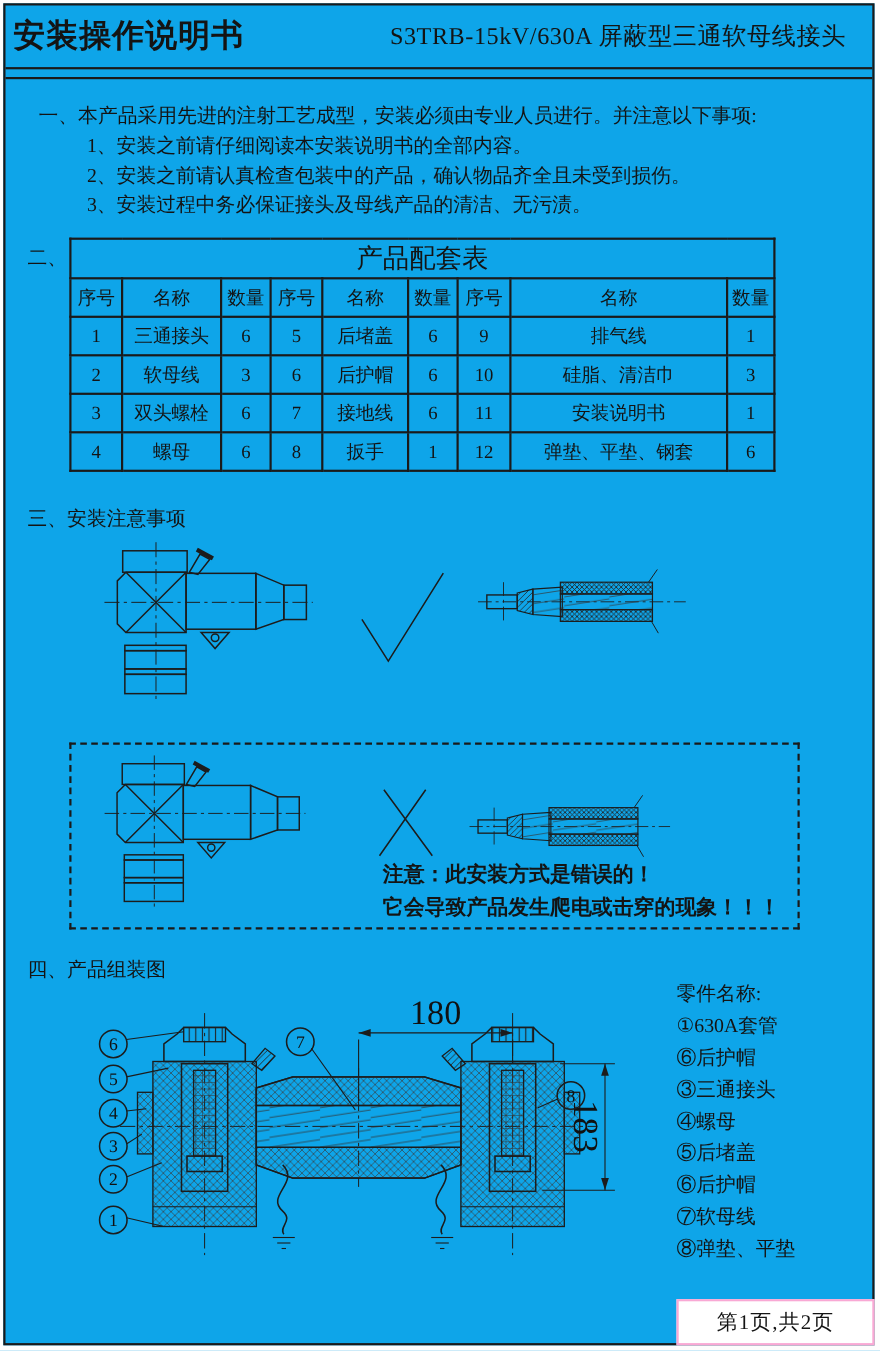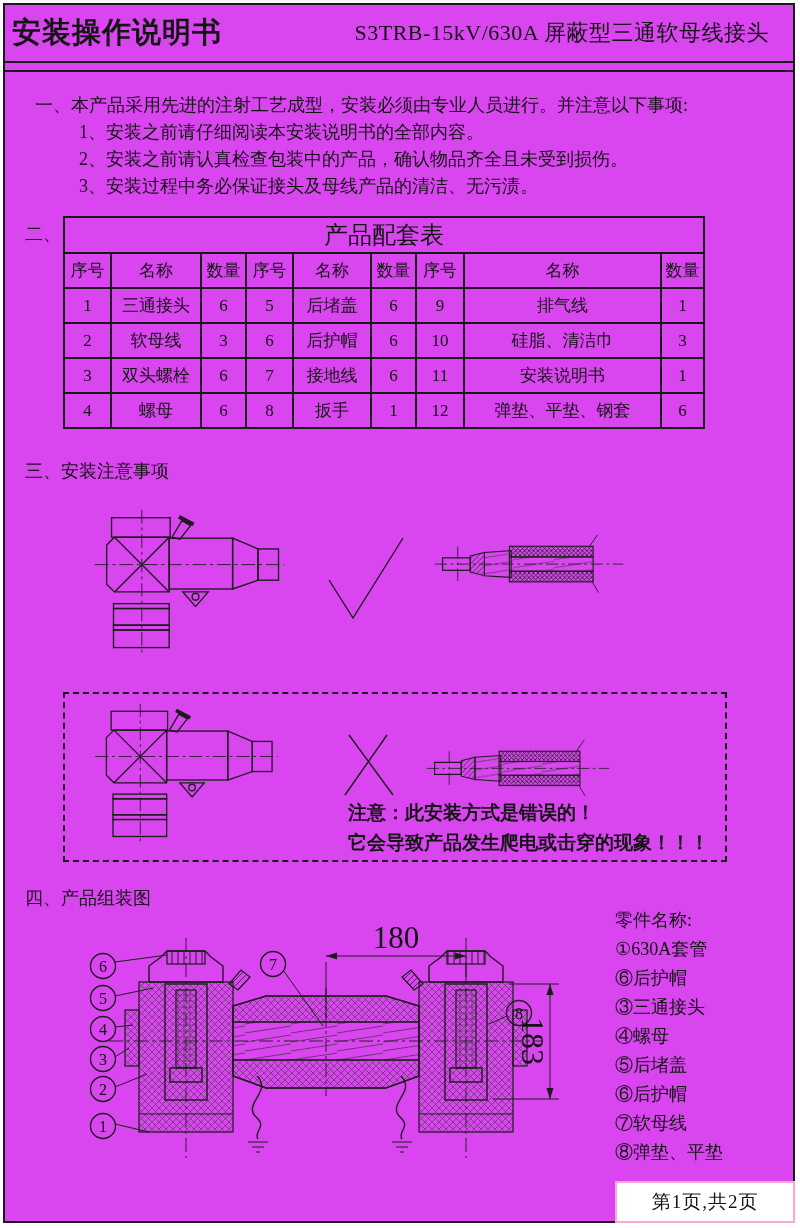--- a/index.html
+++ b/index.html
@@ -1,37 +1,37 @@
 <!DOCTYPE html>
 <html><head>
 <meta charset="utf-8">
 <style>
   html,body{margin:0;padding:0;}
   body{
     width:800px;height:1228px;position:relative;background:#fdfdfd;
     font-family:"Liberation Serif","DejaVu Serif",serif;color:#141414;
     -webkit-font-smoothing:antialiased;
   }
-  .page{position:absolute;left:3px;top:3px;width:788px;height:1216px;border:2px solid #1a1a1a;background:#d946ef;}
+  .page{position:absolute;left:3px;top:3px;width:788px;height:1216px;border:2px solid #1a1a1a;background:#0ea5e9;}
   
   .header{height:56px;display:flex;align-items:center;}
   .doc-title{font-family:"Liberation Sans","DejaVu Sans",sans-serif;font-weight:bold;font-size:29px;padding-left:7px;letter-spacing:1px;}
   .product-title{font-size:22px;margin-left:auto;padding-right:24px;letter-spacing:0.5px;}
   .rules{height:7px;border-top:2px solid #1a1a1a;border-bottom:2px solid #1a1a1a;}
   
   .sec1{margin:20px 18px 0 30px;font-size:18px;line-height:27px;}
   .sec1 .indent{margin-left:44px;}
   
   .sec2{display:flex;margin:16px 0 0 20px;}
   .sec2-label{font-size:18px;width:38px;padding-top:6px;}
   table.kit{border-collapse:collapse;table-layout:fixed;width:640px;}
   table.kit td{border:2px solid #1a1a1a;text-align:center;font-size:17px;padding:0;height:33px;}
   table.kit td.title{height:34px;font-size:24px;}
   
-  .sec3-head{margin:30px 0 17px 20px;font-size:18px;}
+  .sec3-head{margin:30px 0 0 20px;font-size:18px;}
   .warnbox{margin:11px 0 0 196px;width:488px;border:2px solid #1a1a1a;font-size:19px;font-weight:bold;text-align:center;padding:4px 0 5px 0;letter-spacing:0.5px;}
   .diag1{position:relative;height:186px;}
   .abs{position:absolute;}
   .dashedbox{position:relative;margin:6px 0 0 58px;width:660px;height:166px;border:2px dashed #1a1a1a;}
   .wrongnote{position:absolute;left:283px;top:104px;font-size:19px;font-weight:bold;line-height:30px;}
   
   .sec4-head{margin:24px 0 0 20px;font-size:18px;}
   .sec4-body{position:relative;height:262px;}
   .parts{position:absolute;left:610px;top:-4px;font-size:18px;line-height:29px;}
   

